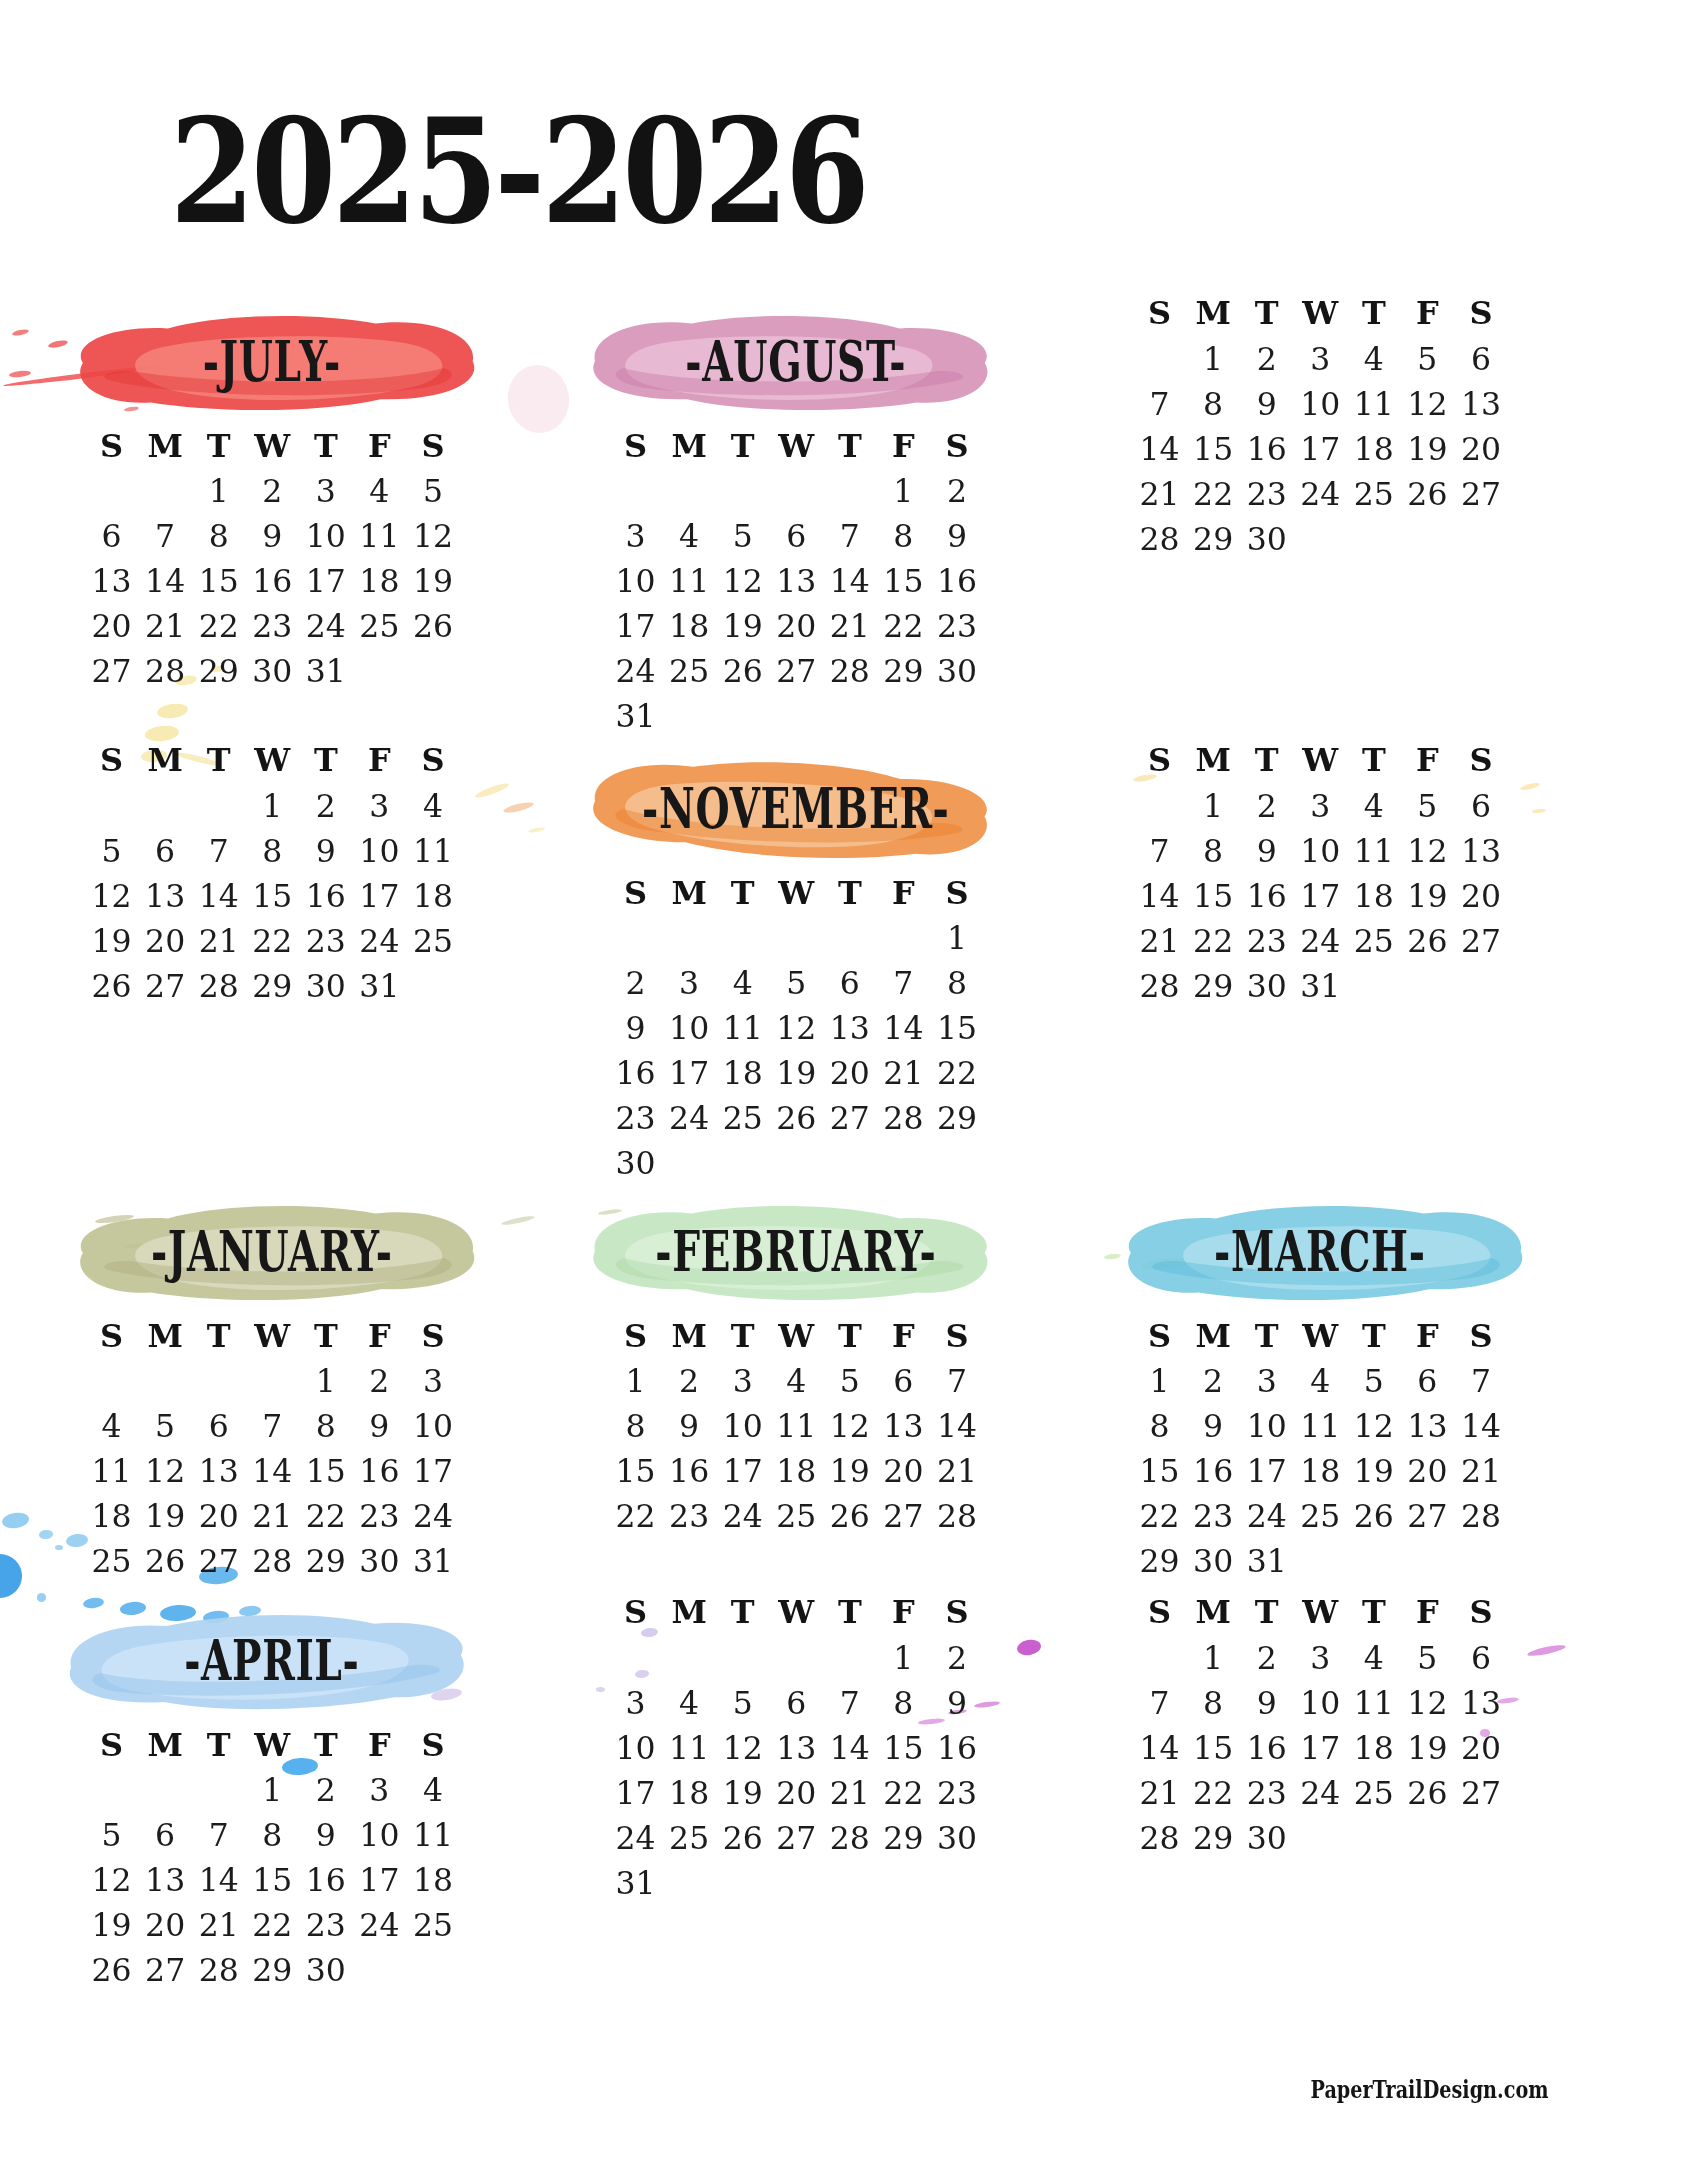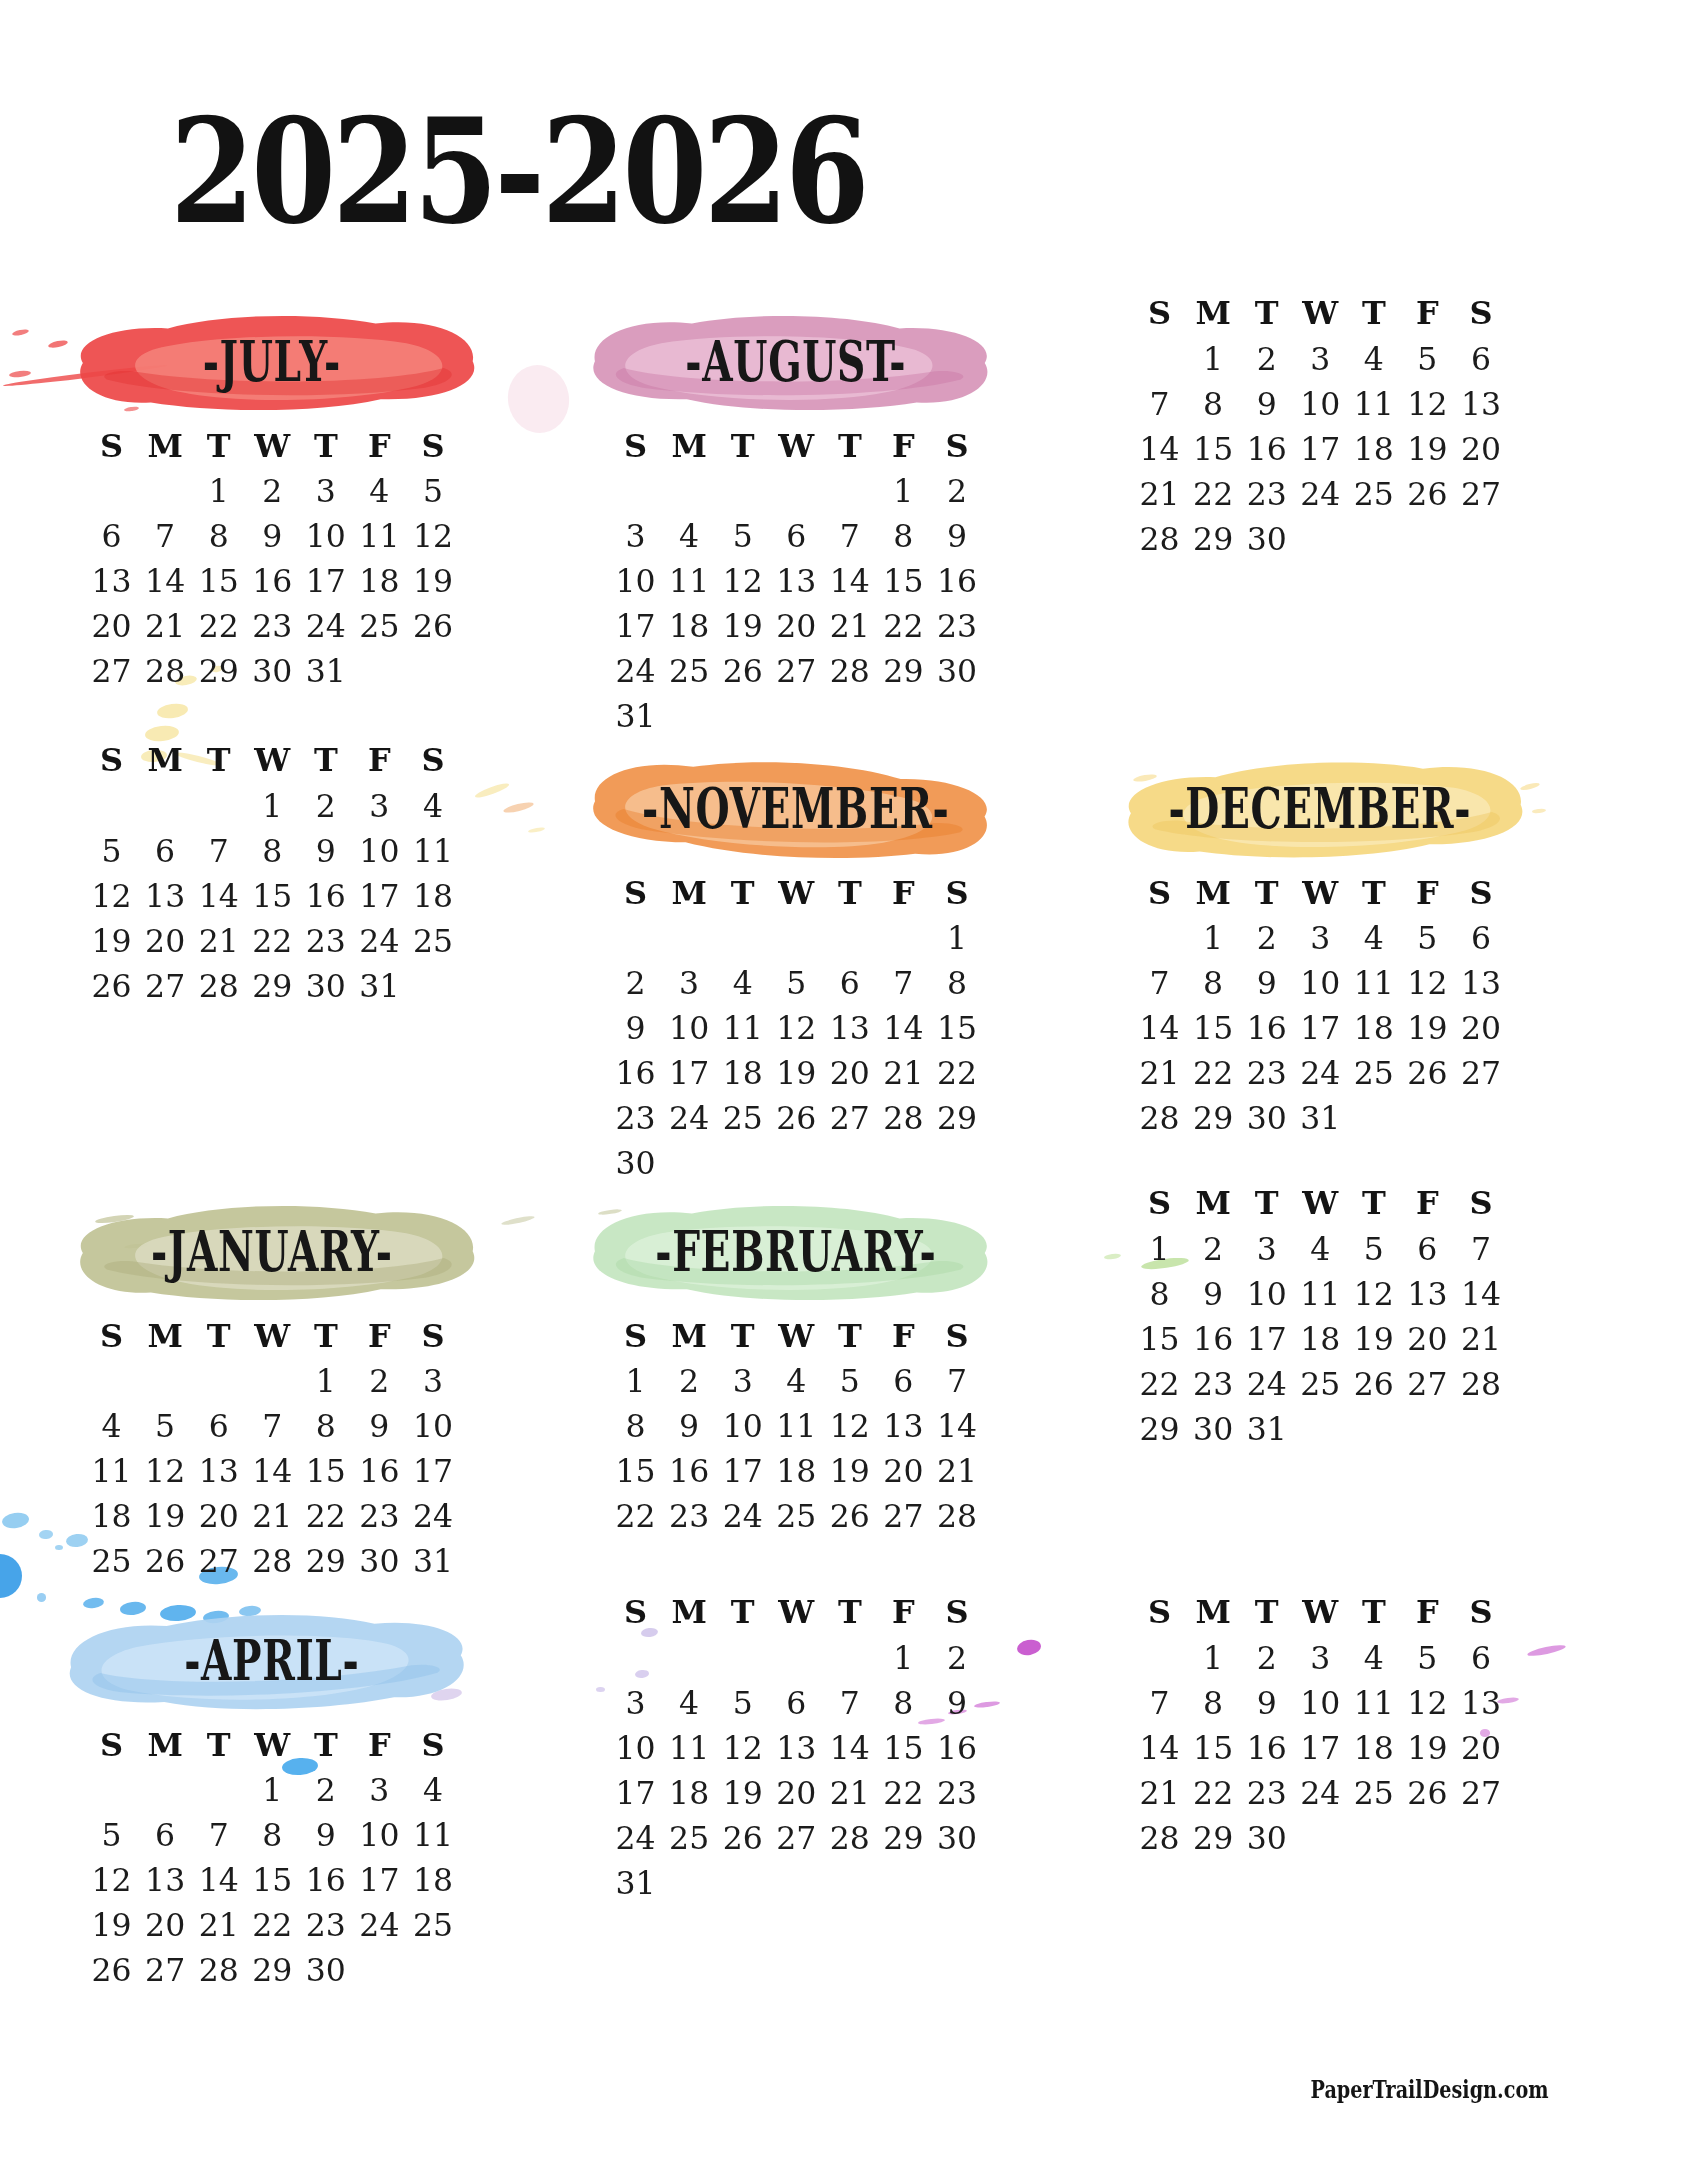--- a/index.html
+++ b/index.html
@@ -389,28 +389,20 @@
               <td></td>
               <td></td>
               <td></td>
               <td></td>
             </tr>
           </tbody>
     </table>
   </section>
 
   <section class="month">
-    <div class="splash-wrap">
-      <svg class="splash" viewBox="0 0 500 130" preserveAspectRatio="none">
-        <path class="b-main" d="M28,68 C14,44 62,22 128,26 C190,8 300,6 372,20 C442,12 492,36 486,66 C498,92 452,114 378,112 C300,130 180,128 108,116 C48,120 14,92 28,68 Z" fill="#f5d77e" fill-opacity="0.92"></path>
-        <path class="b-light" d="M110,52 C170,34 320,30 408,44 C458,54 466,82 420,96 C344,116 212,118 146,104 C88,92 72,66 110,52 Z" fill="#fae9b8" fill-opacity="0.75"></path>
-        <path class="b-dark" d="M56,88 C130,108 310,114 430,98 C462,92 470,80 452,74 C390,92 210,98 86,78 C64,76 46,82 56,88 Z" fill="#eec45b" fill-opacity="0.40"></path>
-      </svg>
-      <h2 class="month-name">-DECEMBER-</h2>
-    </div>
     <table class="cal">
       <thead>
             <tr>
               <th>S</th>
               <th>M</th>
               <th>T</th>
               <th>W</th>
               <th>T</th>
               <th>F</th>
               <th>S</th>
@@ -593,20 +585,28 @@
               <td>25</td>
               <td>26</td>
               <td>27</td>
               <td>28</td>
             </tr>
           </tbody>
     </table>
   </section>
 
   <section class="month">
+    <div class="splash-wrap">
+      <svg class="splash" viewBox="0 0 500 130" preserveAspectRatio="none">
+        <path class="b-main" d="M28,68 C14,44 62,22 128,26 C190,8 300,6 372,20 C442,12 492,36 486,66 C498,92 452,114 378,112 C300,130 180,128 108,116 C48,120 14,92 28,68 Z" fill="#7ccbe3" fill-opacity="0.92"></path>
+        <path class="b-light" d="M110,52 C170,34 320,30 408,44 C458,54 466,82 420,96 C344,116 212,118 146,104 C88,92 72,66 110,52 Z" fill="#b2e0ef" fill-opacity="0.75"></path>
+        <path class="b-dark" d="M56,88 C130,108 310,114 430,98 C462,92 470,80 452,74 C390,92 210,98 86,78 C64,76 46,82 56,88 Z" fill="#54b8d8" fill-opacity="0.40"></path>
+      </svg>
+      <h2 class="month-name">-MARCH-</h2>
+    </div>
     <table class="cal">
       <thead>
             <tr>
               <th>S</th>
               <th>M</th>
               <th>T</th>
               <th>W</th>
               <th>T</th>
               <th>F</th>
               <th>S</th>

